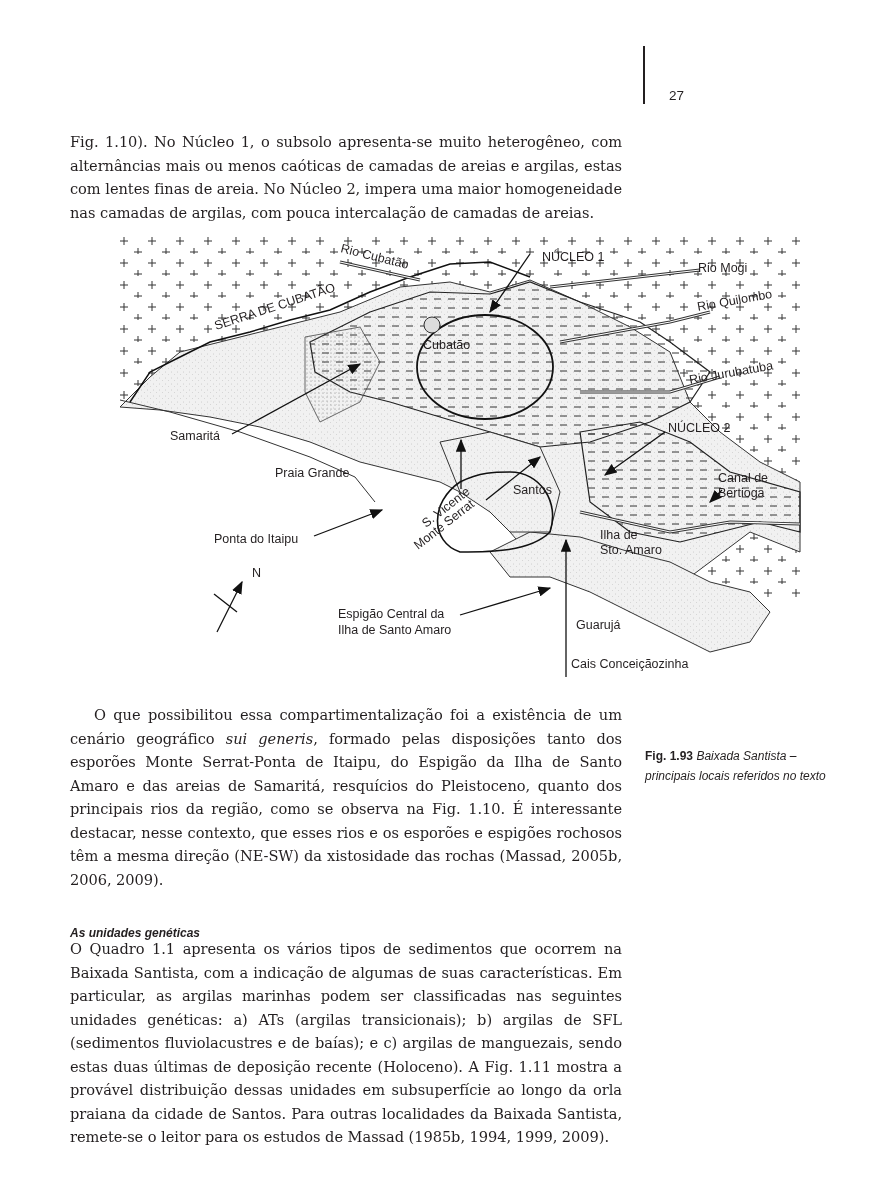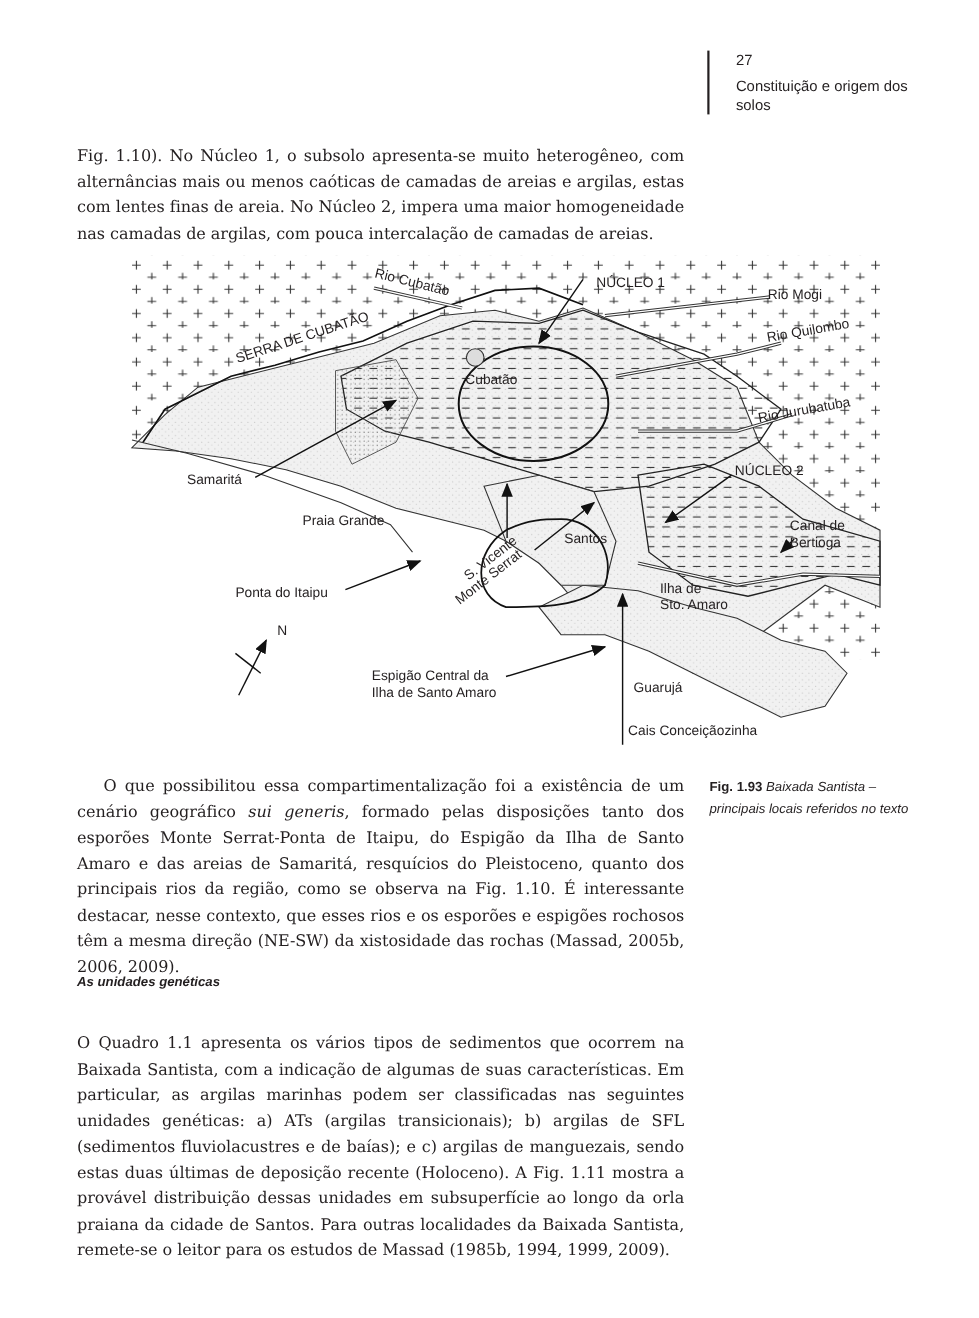--- a/index.html
+++ b/index.html
@@ -1,18 +1,18 @@
 <!DOCTYPE html>
 <html><head>
 <meta charset="utf-8">
 <style>
   html, body { margin: 0; padding: 0; background: #ffffff; }
   body { width: 890px; height: 1198px; position: relative; overflow: hidden; color: #231f20; }
   .serif { font-family: "DejaVu Serif", "Liberation Serif", serif; }
-  .sans { font-family: "Liberation Sans", "DejaVu Sans", sans-serif; }
+  .sans { font-family: "Liberation Sans", "DejaVu Sans", sans-serif; margin-top: 41px; }
 
   .page-header { position: absolute; left: 643px; top: 44px; width: 200px; height: 60px; }
   .header-rule { position: absolute; left: 0; top: 2px; width: 2px; height: 58px; background: #231f20; }
   .page-number { position: absolute; left: 26px; top: 3px; font-size: 13.5px; }
   .running-title { position: absolute; left: 26px; top: 26px; font-size: 13.5px; line-height: 17px; width: 170px; }
 
   .body-text { position: absolute; left: 70px; width: 552px; font-size: 14.6px; line-height: 23.5px; text-align: justify; letter-spacing: -0.05px; }
   .body-text p { margin: 0; }
   .p1 { top: 120px; margin-top: 10px; }
   .p2 { top: 703px; }
@@ -27,21 +27,20 @@
   .caption { position: absolute; left: 645px; top: 705px; width: 190px; font-size: 12px; line-height: 20px; }
   .caption-label { font-weight: bold; font-style: normal; }
   .caption-text { font-style: italic; }
 </style>
 </head>
 <body>
 
 <div class="page-header">
   <div class="header-rule"></div>
   <div class="page-number sans">27</div>
-  <div class="running-title sans">Constituição e origem dos solos</div>
 </div>
 
 <div class="body-text serif p1">
   <p>Fig. 1.10). No Núcleo 1, o subsolo apresenta-se muito heterogêneo, com alternâncias mais ou menos caóticas de camadas de areias e argilas, estas com lentes finas de areia. No Núcleo 2, impera uma maior homogeneidade nas camadas de argilas, com pouca intercalação de camadas de areias.</p>
 </div>
 
 <div class="figure">
   <svg viewBox="0 0 700 446" xmlns="http://www.w3.org/2000/svg">
     <defs>
       <pattern id="plus" width="28" height="22" patternUnits="userSpaceOnUse">

